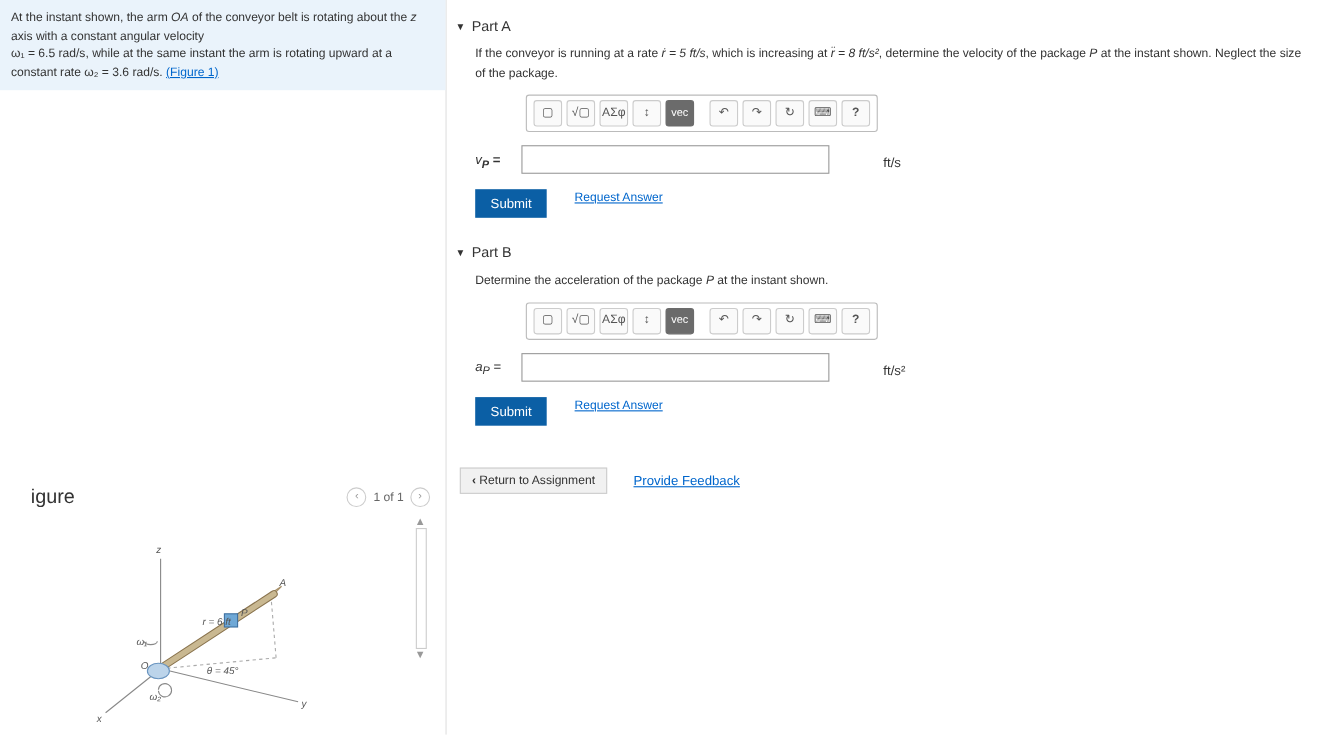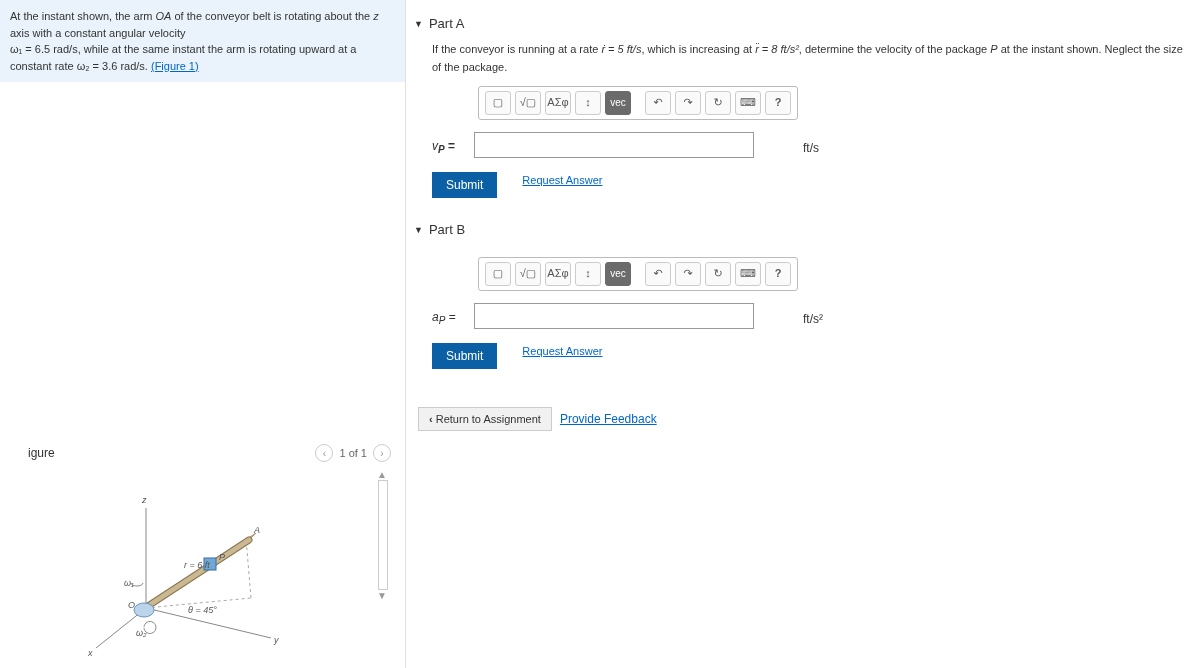--- a/index.html
+++ b/index.html
@@ -23,21 +23,21 @@
     line-height: 1.5;
   }
   .ital { font-style: italic; }
   .link { color: #0066cc; text-decoration: underline; cursor: pointer; }
   .spacer-flex { flex: 1; }
   .figure-area { padding: 10px; }
   .figure-header {
     display: flex; justify-content: space-between; align-items: center;
     padding: 6px 4px 10px 0; border-bottom: none;
   }
-  .figure-title { font-size: 12px; color: #333; padding-left: 18px; }
+  .figure-title { font-size: 18px; color: #333; padding-left: 18px; }
   .fig-nav { display: flex; align-items: center; gap: 6px; font-size: 11px; color: #666; }
   .nav-btn {
     width: 18px; height: 18px; border: 1px solid #ccc; border-radius: 50%;
     display: inline-flex; align-items: center; justify-content: center;
     color: #999; font-size: 10px; cursor: pointer;
   }
   .slider-track {
     width: 10px; height: 110px; border: 1px solid #ccc; margin: 8px auto 0;
     position: relative; background: #fff;
   }
@@ -78,21 +78,21 @@
   .answer-input {
     width: 280px; height: 26px; border: 1px solid #999; padding: 2px 6px;
     font-size: 12px;
   }
   .unit-label { font-size: 12px; color: #333; margin-left: 41px; }
   .actions-row { display: flex; align-items: flex-start; gap: 25px; margin-top: 14px; }
   .submit-btn {
     background: #0b5fa5; color: #fff; border: none; padding: 6px 14px;
     font-size: 12px; cursor: pointer;
   }
-  .return-row { display: flex; align-items: center; gap: 8px; margin-top: 20px; margin-left: 4px; }
+  .return-row { display: flex; align-items: center; gap: 24px; margin-top: 20px; margin-left: 4px; }
   .return-btn {
     background: #f1f1f1; border: 1px solid #ccc; padding: 5px 10px;
     font-size: 11px; cursor: pointer; color: #333;
   }
   .caret-left::before { content: "‹ "; font-weight: bold; }
   svg text { font-size: 9px; fill: #555; font-style: italic; }
 </style>
 </head>
 <body>
 
@@ -195,20 +195,23 @@
         <button class="submit-btn">Submit</button>
         <span class="link">Request Answer</span>
       </div>
     </div>
 
     <div class="part-header">
       <span class="tri">▼</span>
       <span>Part B</span>
     </div>
     <div class="part-body">
+      <div>
+        <span>Determine the acceleration of the package </span><span class="ital">P</span><span> at the instant shown.</span>
+      </div>
 
       <div class="toolbar-row">
         <span style="width:40px;"></span>
         <div class="tool-outer">
           <span class="tbtn">▢</span>
           <span class="tbtn">√▢</span>
           <span class="tbtn">ΑΣφ</span>
           <span class="tbtn">↕</span>
           <span class="tbtn vec">vec</span>
           <span style="width:6px;"></span>

